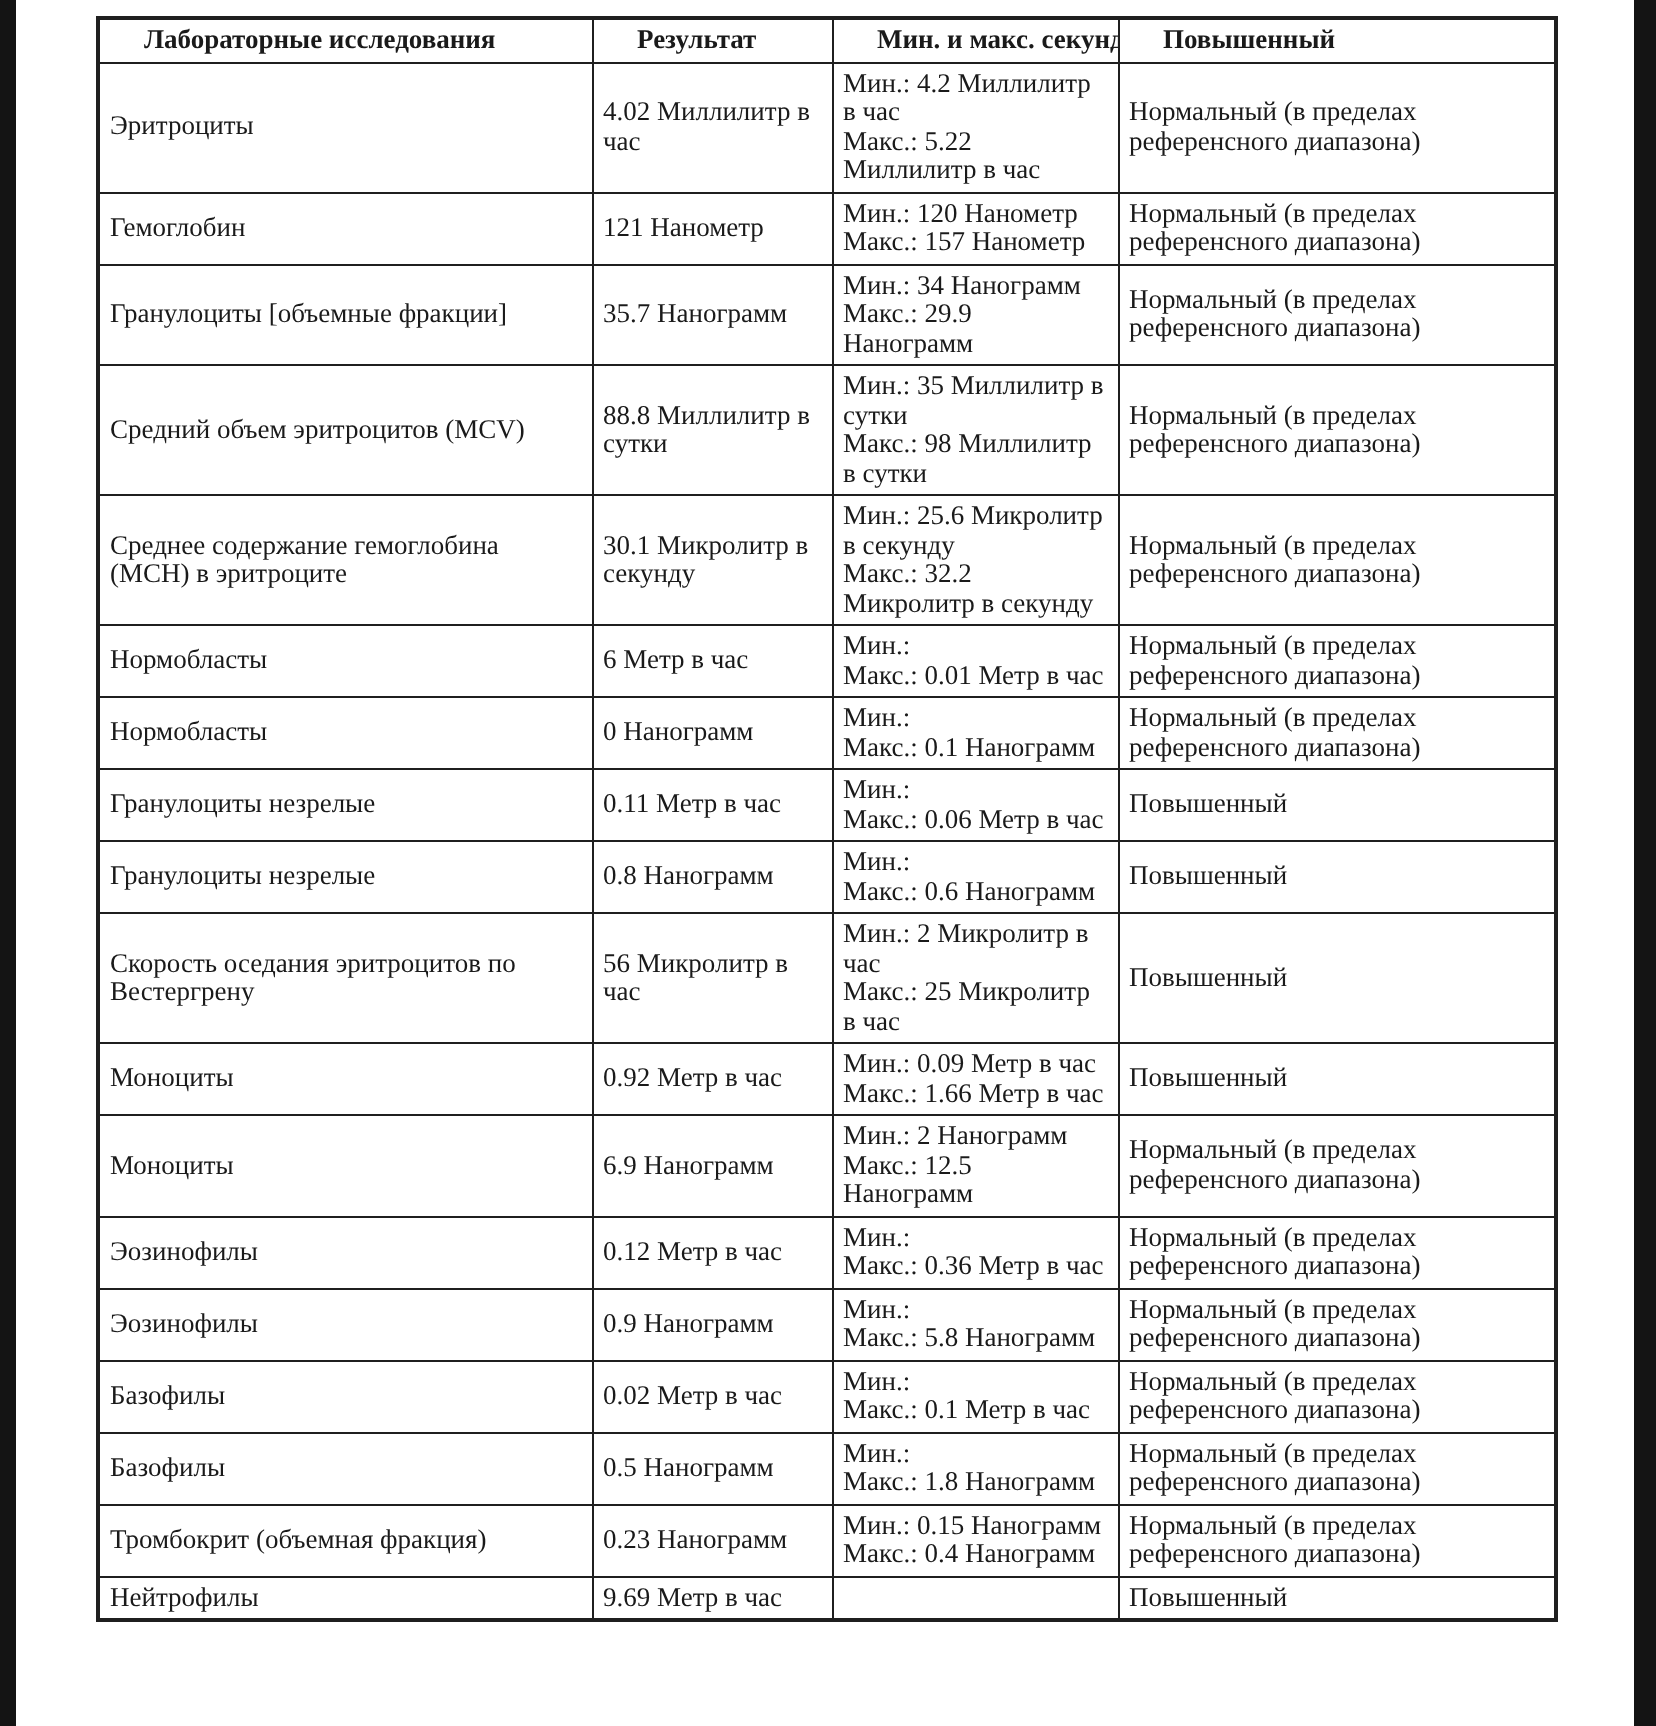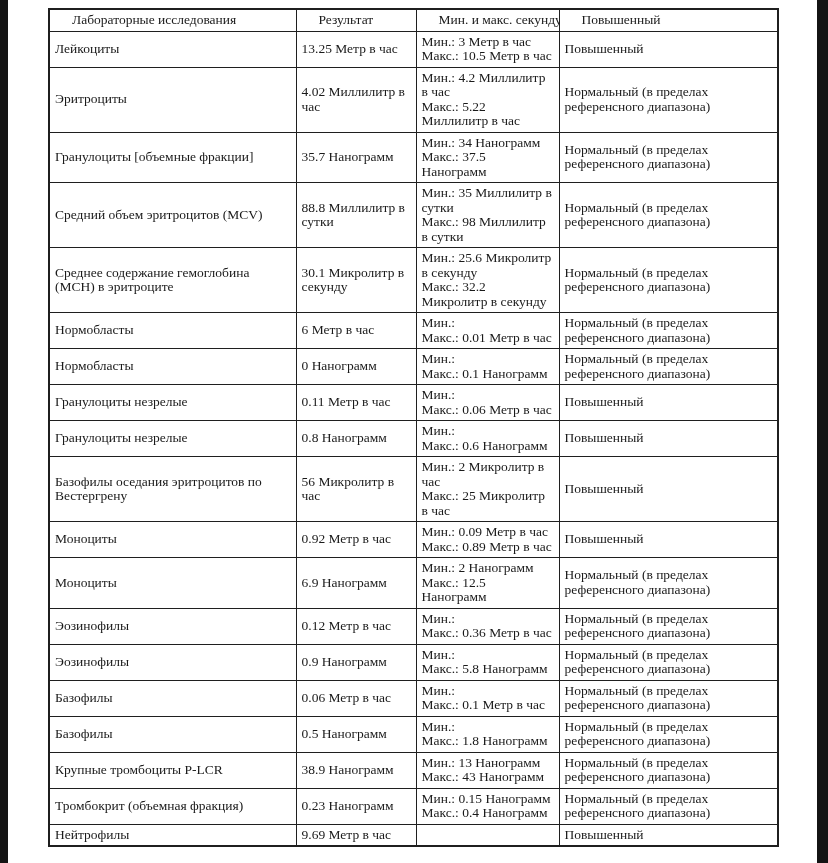--- a/index.html
+++ b/index.html
@@ -36,21 +36,21 @@
     border: 1.5px solid #1f1f1f;
     padding: 3px 5px;
     font-size: 13.5px;
     line-height: 14.5px;
     color: #1a1a1a;
     vertical-align: middle;
     text-align: left;
     overflow: hidden;
   }
   .lab-table th {
-    font-weight: normal;
+    font-weight: bold;
     white-space: nowrap;
     padding-left: 22px;
   }
   .range-line { display: block; }
 </style>
 </head>
 <body>
 
 <div class="side-band band-left"></div>
 <div class="side-band band-right"></div>
@@ -64,47 +64,47 @@
   </colgroup>
   <thead>
     <tr>
       <th>Лабораторные исследования</th>
       <th>Результат</th>
       <th>Мин. и макс. секунду</th>
       <th>Повышенный</th>
     </tr>
   </thead>
   <tbody>
-  <tr>
-    <td>Лейкоциты</td>
-    <td>13.25 Метр в час</td>
-    <td>
-      <span class="range-line">Мин.: 3 Метр в час</span>
-      <span class="range-line">Макс.: 10.5 Метр в час</span>
-    </td>
-    <td>Повышенный</td>
-  </tr>
 
   <tr>
     <td>Эритроциты</td>
     <td>4.02 Миллилитр в час</td>
     <td>
       <span class="range-line">Мин.: 4.2 Миллилитр в час</span>
       <span class="range-line">Макс.: 5.22 Миллилитр в час</span>
     </td>
     <td>Нормальный (в пределах референсного диапазона)</td>
   </tr>
 
+  <tr>
+    <td>Гемоглобин</td>
+    <td>121 Нанометр</td>
+    <td>
+      <span class="range-line">Мин.: 120 Нанометр</span>
+      <span class="range-line">Макс.: 157 Нанометр</span>
+    </td>
+    <td>Нормальный (в пределах референсного диапазона)</td>
+  </tr>
 
   <tr>
     <td>Гранулоциты [объемные фракции]</td>
     <td>35.7 Нанограмм</td>
     <td>
       <span class="range-line">Мин.: 34 Нанограмм</span>
-      <span class="range-line">Макс.: 37.5 Нанограмм</span>
+      <span class="range-line">Макс.: 29.9 Нанограмм</span>
     </td>
     <td>Нормальный (в пределах референсного диапазона)</td>
   </tr>
 
   <tr>
     <td>Средний объем эритроцитов (MCV)</td>
     <td>88.8 Миллилитр в сутки</td>
     <td>
       <span class="range-line">Мин.: 35 Миллилитр в сутки</span>
       <span class="range-line">Макс.: 98 Миллилитр в сутки</span>
@@ -156,35 +156,35 @@
     <td>Гранулоциты незрелые</td>
     <td>0.8 Нанограмм</td>
     <td>
       <span class="range-line">Мин.:</span>
       <span class="range-line">Макс.: 0.6 Нанограмм</span>
     </td>
     <td>Повышенный</td>
   </tr>
 
   <tr>
-    <td>Базофилы оседания эритроцитов по Вестергрену</td>
+    <td>Скорость оседания эритроцитов по Вестергрену</td>
     <td>56 Микролитр в час</td>
     <td>
       <span class="range-line">Мин.: 2 Микролитр в час</span>
       <span class="range-line">Макс.: 25 Микролитр в час</span>
     </td>
     <td>Повышенный</td>
   </tr>
 
   <tr>
     <td>Моноциты</td>
     <td>0.92 Метр в час</td>
     <td>
       <span class="range-line">Мин.: 0.09 Метр в час</span>
-      <span class="range-line">Макс.: 0.89 Метр в час</span>
+      <span class="range-line">Макс.: 1.66 Метр в час</span>
     </td>
     <td>Повышенный</td>
   </tr>
 
   <tr>
     <td>Моноциты</td>
     <td>6.9 Нанограмм</td>
     <td>
       <span class="range-line">Мин.: 2 Нанограмм</span>
       <span class="range-line">Макс.: 12.5 Нанограмм</span>
@@ -207,47 +207,38 @@
     <td>0.9 Нанограмм</td>
     <td>
       <span class="range-line">Мин.:</span>
       <span class="range-line">Макс.: 5.8 Нанограмм</span>
     </td>
     <td>Нормальный (в пределах референсного диапазона)</td>
   </tr>
 
   <tr>
     <td>Базофилы</td>
-    <td>0.06 Метр в час</td>
+    <td>0.02 Метр в час</td>
     <td>
       <span class="range-line">Мин.:</span>
       <span class="range-line">Макс.: 0.1 Метр в час</span>
     </td>
     <td>Нормальный (в пределах референсного диапазона)</td>
   </tr>
 
   <tr>
     <td>Базофилы</td>
     <td>0.5 Нанограмм</td>
     <td>
       <span class="range-line">Мин.:</span>
       <span class="range-line">Макс.: 1.8 Нанограмм</span>
     </td>
     <td>Нормальный (в пределах референсного диапазона)</td>
   </tr>
 
-  <tr>
-    <td>Крупные тромбоциты P-LCR</td>
-    <td>38.9 Нанограмм</td>
-    <td>
-      <span class="range-line">Мин.: 13 Нанограмм</span>
-      <span class="range-line">Макс.: 43 Нанограмм</span>
-    </td>
-    <td>Нормальный (в пределах референсного диапазона)</td>
-  </tr>
 
   <tr>
     <td>Тромбокрит (объемная фракция)</td>
     <td>0.23 Нанограмм</td>
     <td>
       <span class="range-line">Мин.: 0.15 Нанограмм</span>
       <span class="range-line">Макс.: 0.4 Нанограмм</span>
     </td>
     <td>Нормальный (в пределах референсного диапазона)</td>
   </tr>

